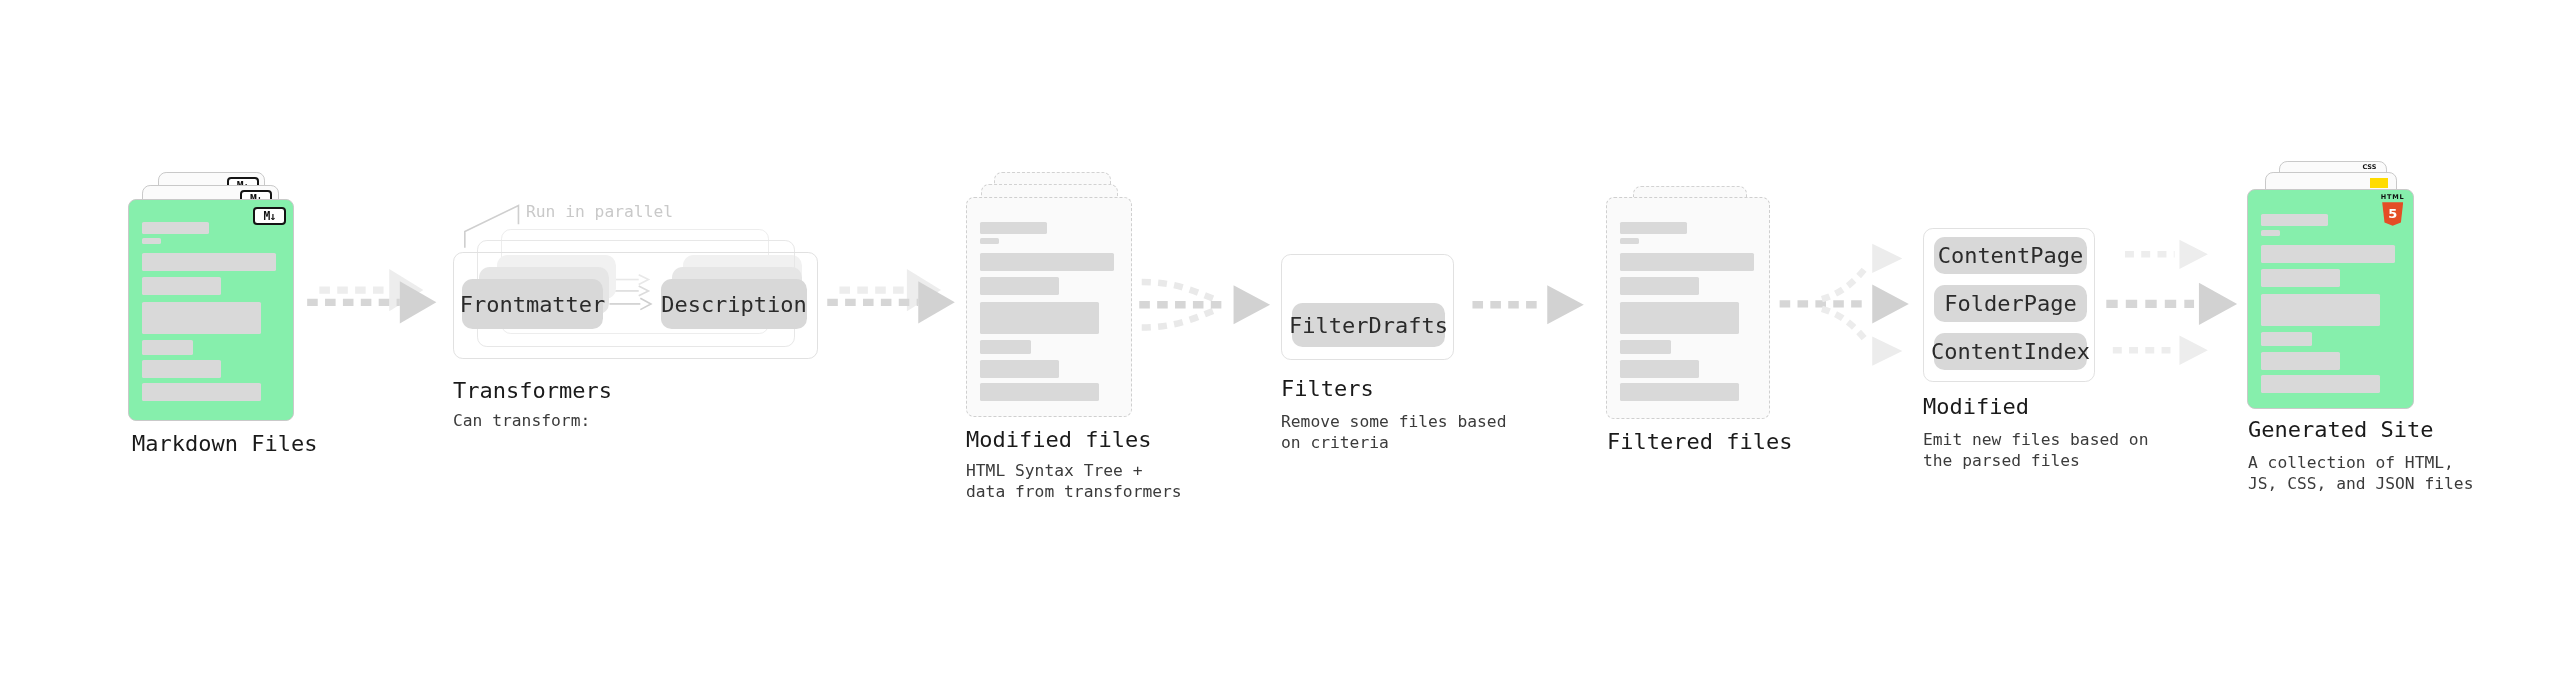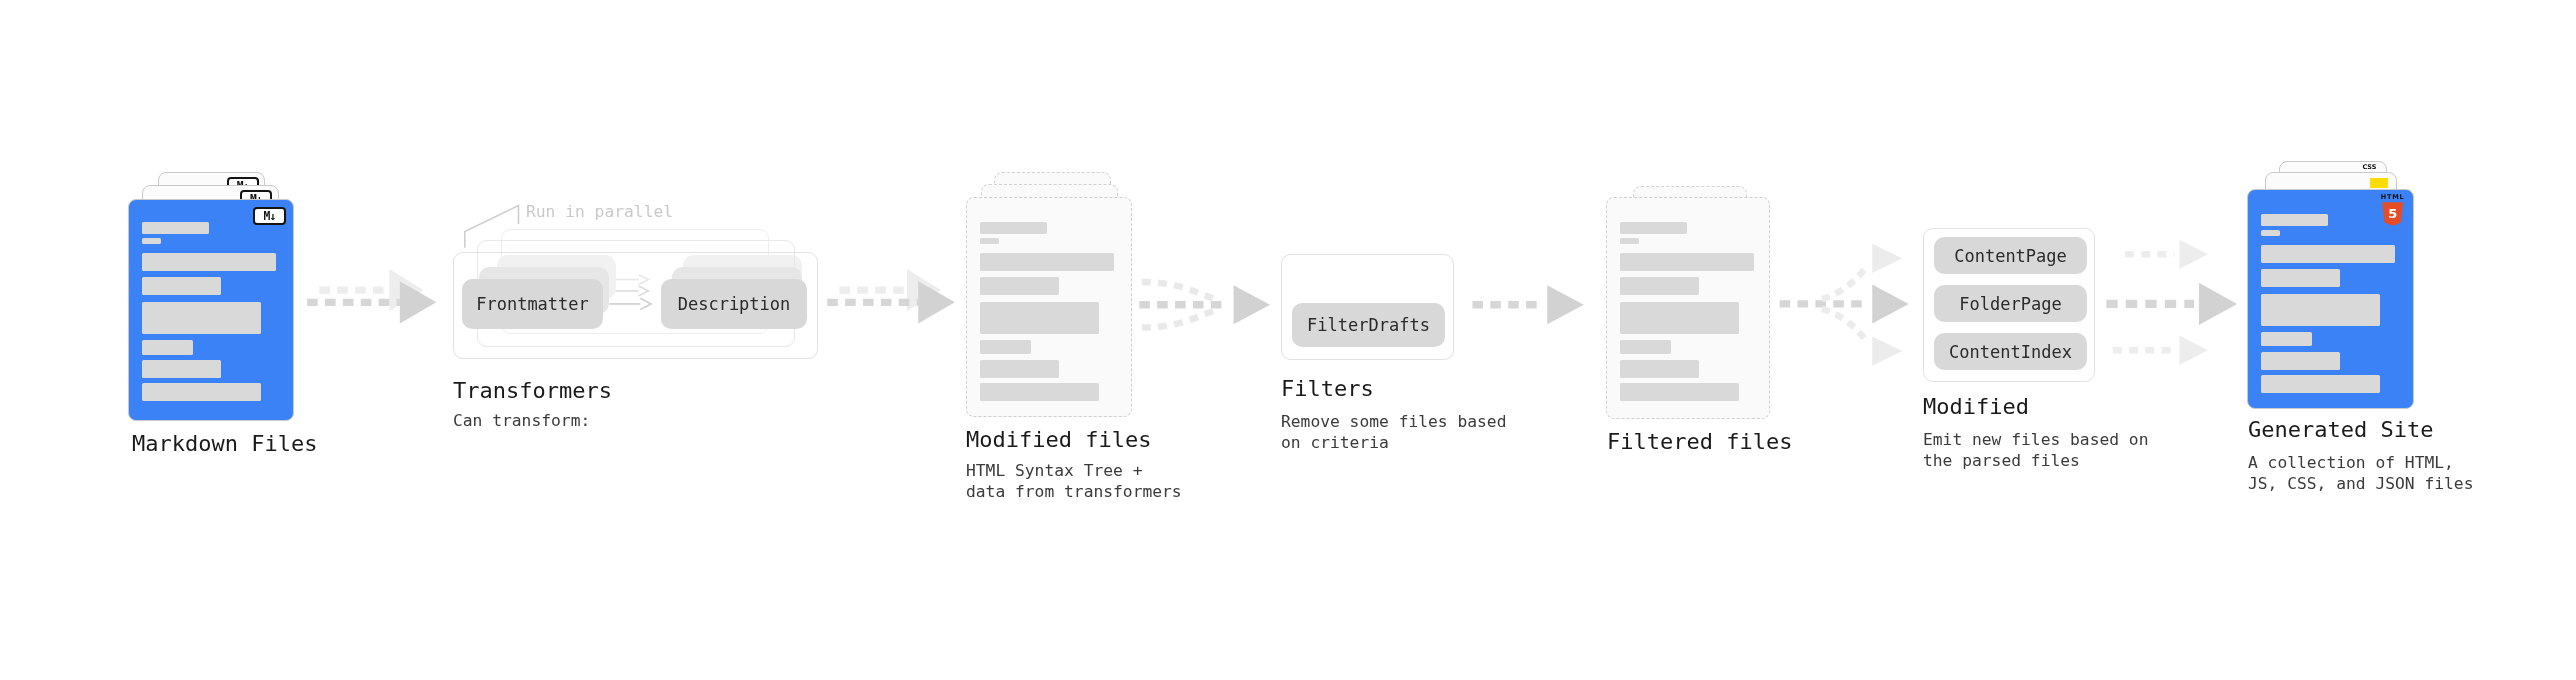--- a/index.html
+++ b/index.html
@@ -1,20 +1,20 @@
 <!DOCTYPE html>
 <html style="font-size:13px"><head>
 <meta charset="utf-8">
 <style>
   html,body{margin:0;padding:0;background:#fff;}
   #stage{position:relative;width:2576px;height:681px;background:#fff;overflow:hidden;
          font-family:"DejaVu Sans Mono","Liberation Mono",monospace;}
   #overlay{position:absolute;left:0;top:0;pointer-events:none;}
 
-  .doc{position:absolute;background:#3b82f6;border:1.6px solid #c9c9c9;border-radius:8.1px;box-sizing:border-box;}
+  .doc{position:absolute;background:#86efac;border:1.6px solid #c9c9c9;border-radius:8.1px;box-sizing:border-box;}
   .doc.dashed{border:1.6px dashed #cfcfcf;background:#fafafa;}
   .backdoc{position:absolute;height:57px;background:#fbfbfb;border:1.6px solid #c9c9c9;border-radius:8.1px;box-sizing:border-box;}
   .backdoc.dashed{border:1.6px dashed #d2d2d2;background:#fafafa;}
 
   .bars{position:absolute;left:13px;top:23.6px;width:140px;}
   .bar{background:#d9d9d9;border-radius:1.6px;}
   .b1{width:67px;height:12.2px;margin-bottom:4.1px;}
   .b2{width:18.7px;height:5.7px;margin-bottom:9px;}
   .b3{width:134px;height:18px;margin-bottom:6.5px;}
   .b4{width:79px;height:18px;margin-bottom:6.5px;}
@@ -25,21 +25,21 @@
 
   .mdicon{position:absolute;width:32.5px;height:18.7px;background:#fff;border:2.4px solid #141414;border-radius:4.1px;
           box-sizing:border-box;display:flex;align-items:center;justify-content:center;
           font-weight:bold;font-size:11.4px;letter-spacing:-0.8px;color:#141414;}
 
   .frame{position:absolute;border:1.6px solid #e1e1e1;border-radius:9.8px;box-sizing:border-box;background:transparent;}
   .frame.mid{border-color:#e7e7e7;}
   .frame.back{border-color:#ededed;}
 
   .pill{position:absolute;background:#d8d8d8;border-radius:10.6px;display:flex;align-items:center;justify-content:center;
-        font-size:17px;color:#2b2b2b;box-sizing:border-box;}
+        font-size:22px;color:#2b2b2b;box-sizing:border-box;}
   .pill.echo1{background:#e6e6e6;}
   .pill.echo2{background:#f1f1f1;}
 
   .title{position:absolute;font-size:22px;color:#1a1a1a;white-space:nowrap;}
   .caption{position:absolute;font-size:16.3px;line-height:21px;color:#3b3b3b;white-space:pre-line;}
   .callout-text{position:absolute;font-size:16.3px;color:#c9c9c9;white-space:nowrap;}
   .bullets{position:absolute;font-size:16.3px;line-height:22px;color:#3b3b3b;white-space:pre-line;}
 
   .html5{position:absolute;width:24.4px;text-align:center;font-family:"DejaVu Sans","Liberation Sans",sans-serif;}
   .html5 .word{font-size:6.5px;font-weight:bold;letter-spacing:0.8px;color:#111;line-height:7.3px;}

